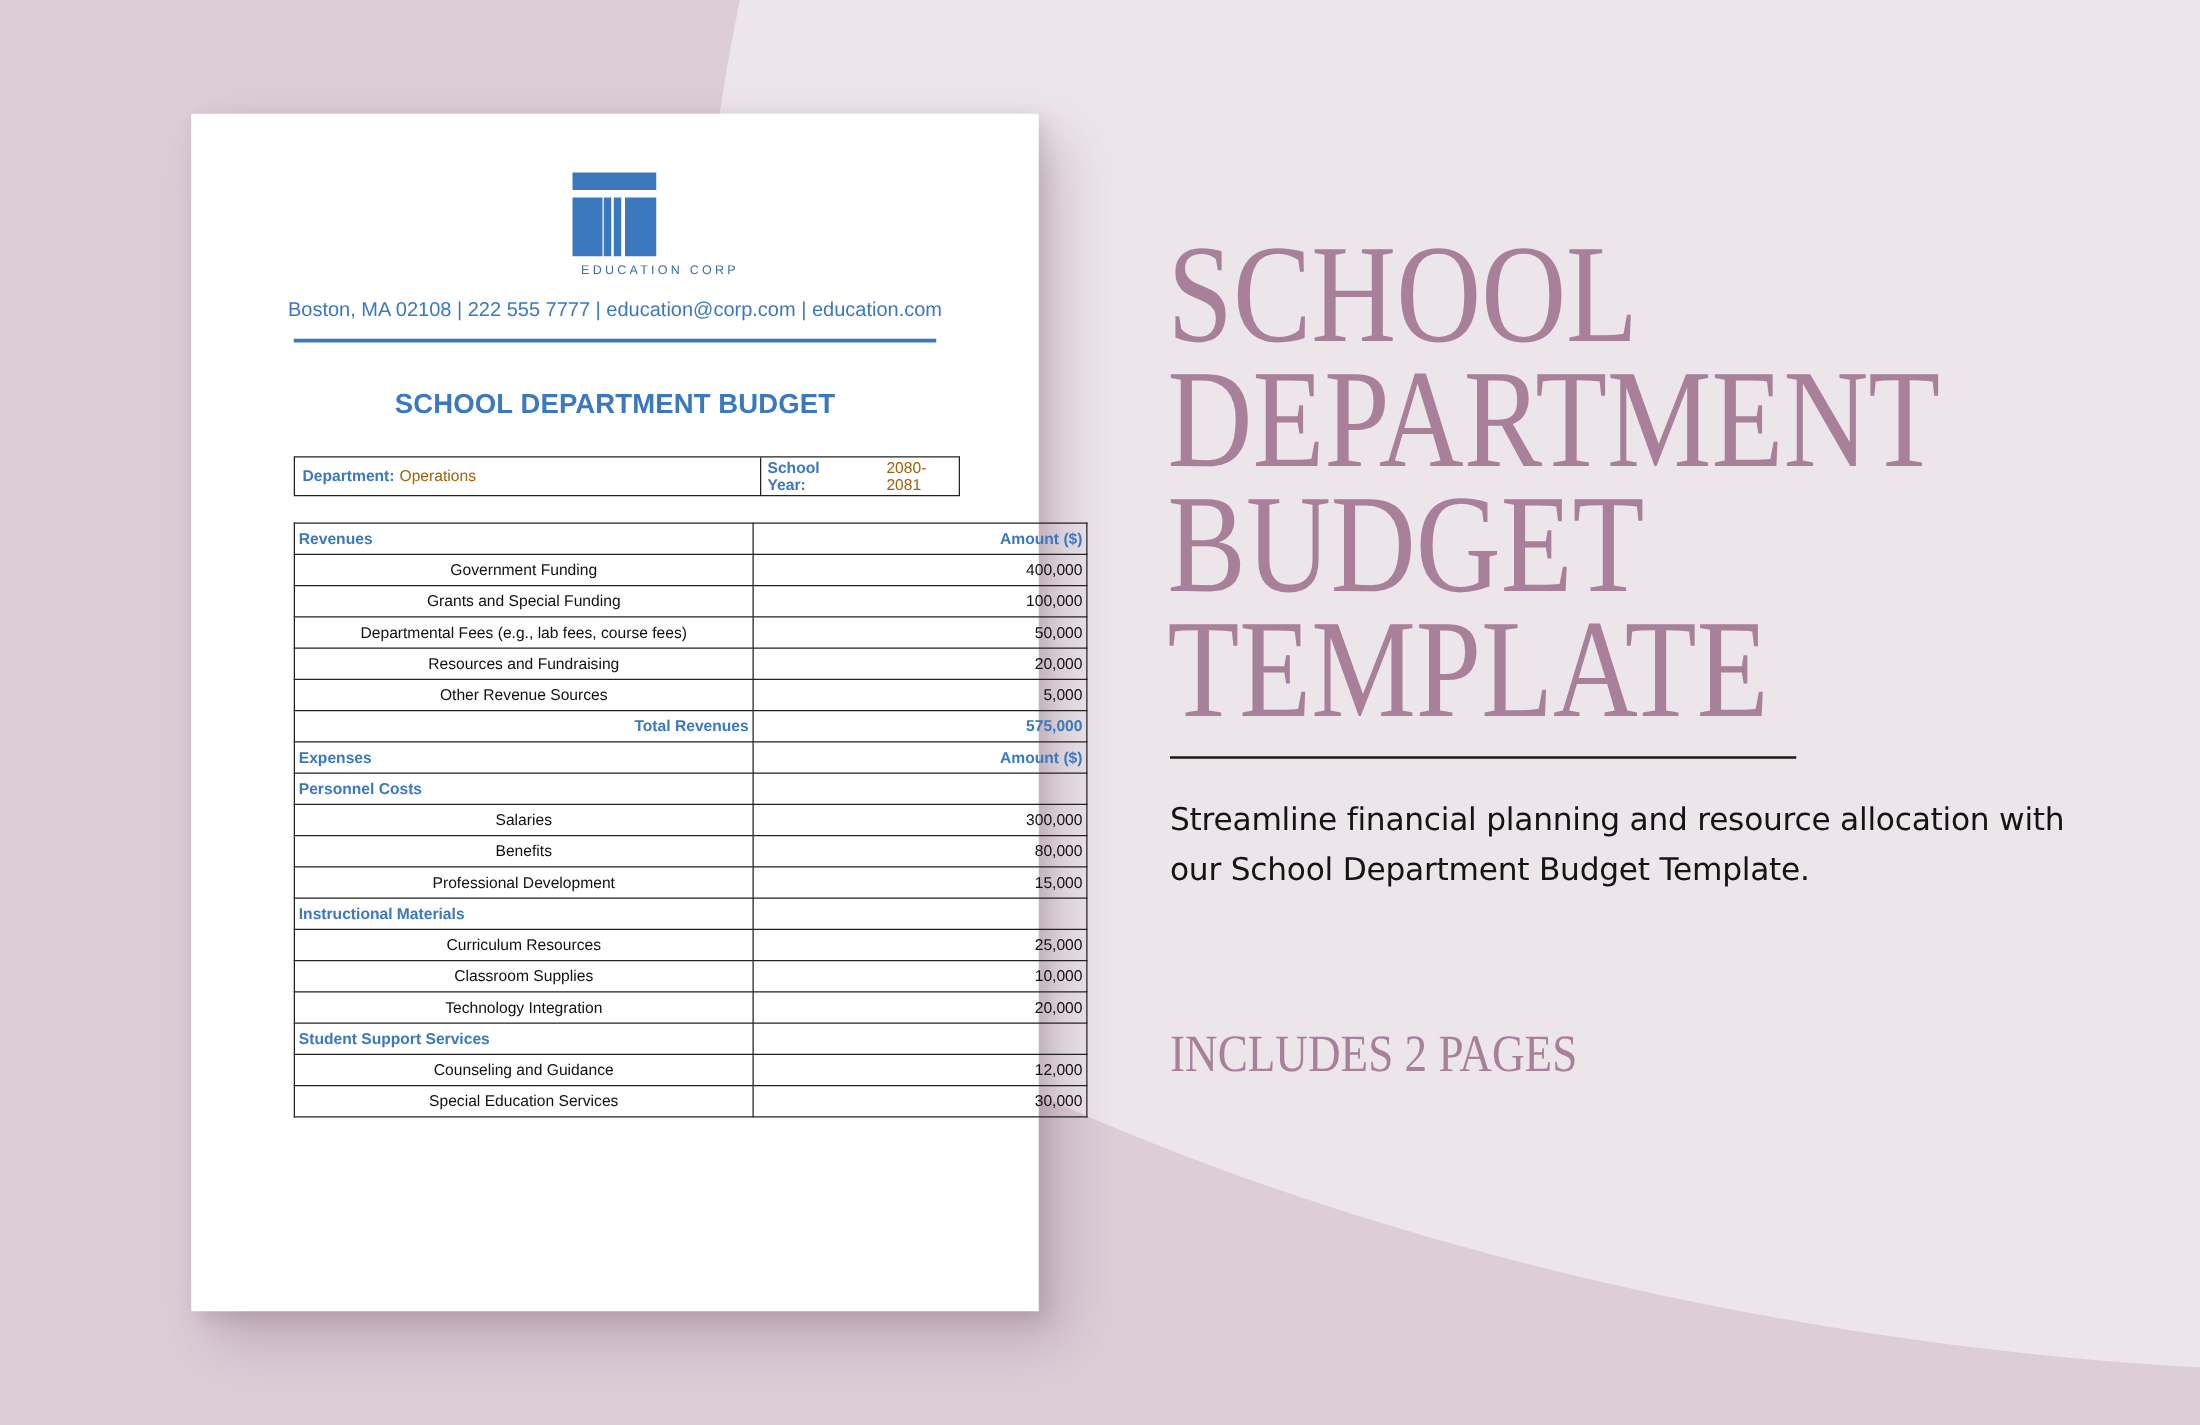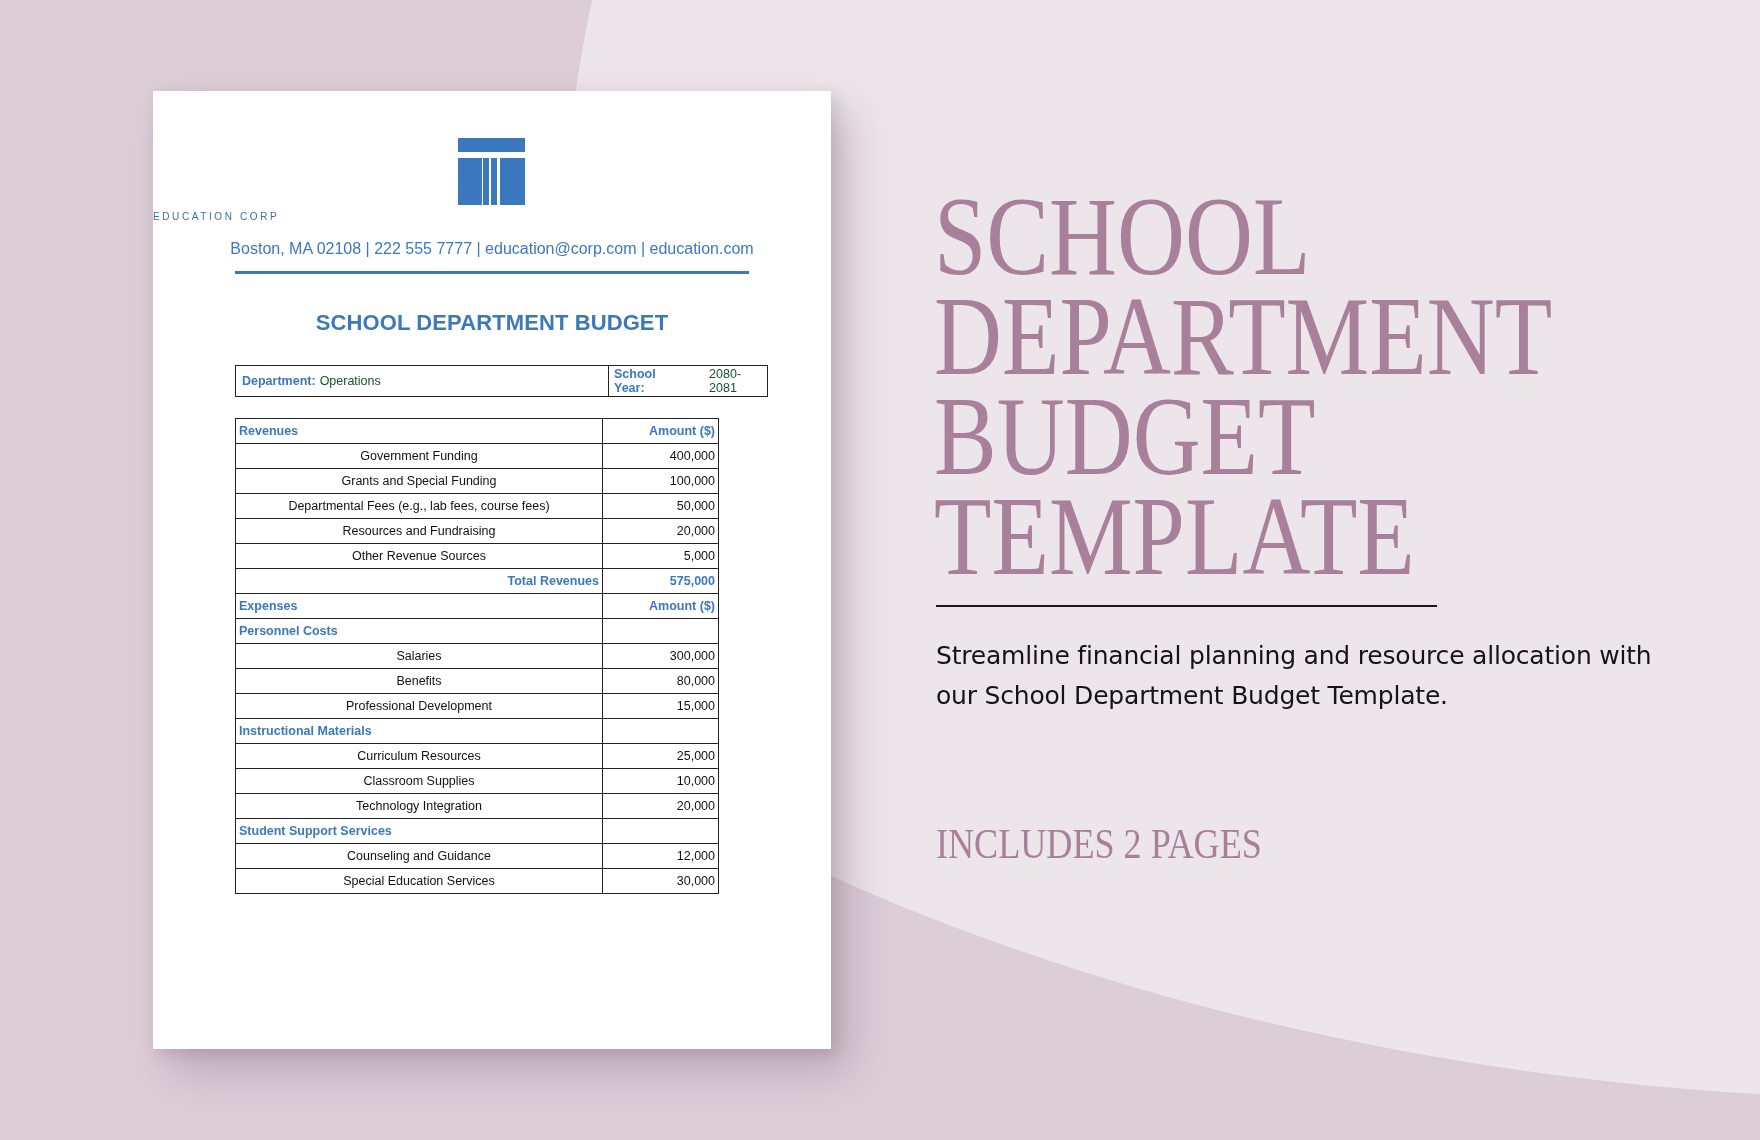--- a/index.html
+++ b/index.html
@@ -10,42 +10,42 @@
   }
   .bg-shape { position: absolute; left: 0; top: 0; width: 1760px; height: 1140px; }
   .paper {
     position: absolute; left: 153px; top: 91px; width: 678px; height: 958px;
     background: #ffffff;
     box-shadow: 18px 22px 40px rgba(110, 80, 100, 0.28), 6px 6px 14px rgba(110, 80, 100, 0.18);
   }
   .logo { position: absolute; left: 305px; top: 47px; width: 67px; height: 67px; }
   .logo div { position: absolute; background: #3b78be; }
   .brand {
-    position: absolute; left: 0; width: 678px; top: 120px; 
-    font-size: 10px; letter-spacing: 2.6px; color: #3b6ea8;
+    position: absolute; left: 0; width: 678px; top: 120px; text-align: center;
+    font-size: 10px; letter-spacing: 2.6px; color: #3b6ea8; padding-left: 36px;
   }
   .contact {
     position: absolute; left: 0; width: 678px; top: 149px; text-align: center;
     font-size: 16px; color: #3b78be;
   }
   .rule { position: absolute; left: 82px; top: 180px; width: 514px; height: 3px; background: #3b78be; }
   .doc-title {
     position: absolute; left: 0; width: 678px; top: 219px; text-align: center;
     font-size: 22px; font-weight: bold; color: #3b78be; letter-spacing: 0.1px;
   }
   .info {
     position: absolute; left: 82px; top: 274px; width: 533px; height: 32px;
     border: 1.5px solid #222; box-sizing: border-box; display: flex; font-size: 12.5px; justify-content: center;
   }
   .info .c1 { width: 366px; border-right: 1.5px solid #222; padding-left: 6px; display: flex; align-items: center; }
   .info .c2 { flex: 1; padding-left: 5px; display: flex; align-items: center; gap: 18px; }
   .lbl { color: #3b78be; font-weight: bold; }
-  .val { color: #14532d; margin-left: 4px; }
+  .val { color: #a16207; margin-left: 4px; }
   table.budget {
-    position: absolute; left: 82px; top: 327px; width: 484px;
+    position: absolute; left: 82px; top: 327px; width: 635px;
     border-collapse: collapse; font-size: 12.5px; color: #111;
   }
   table.budget td {
     border: 1.5px solid #222; height: 24px; padding: 0 3px; line-height: 1;
   }
   table.budget td.name { width: 360px; text-align: center; }
   table.budget td.amt { text-align: right; }
   table.budget td.hdr { color: #3b78be; font-weight: bold; text-align: left; }
   table.budget td.hdr-amt { color: #3b78be; font-weight: bold; text-align: right; }
   table.budget td.total { color: #3b78be; font-weight: bold; text-align: right; }

